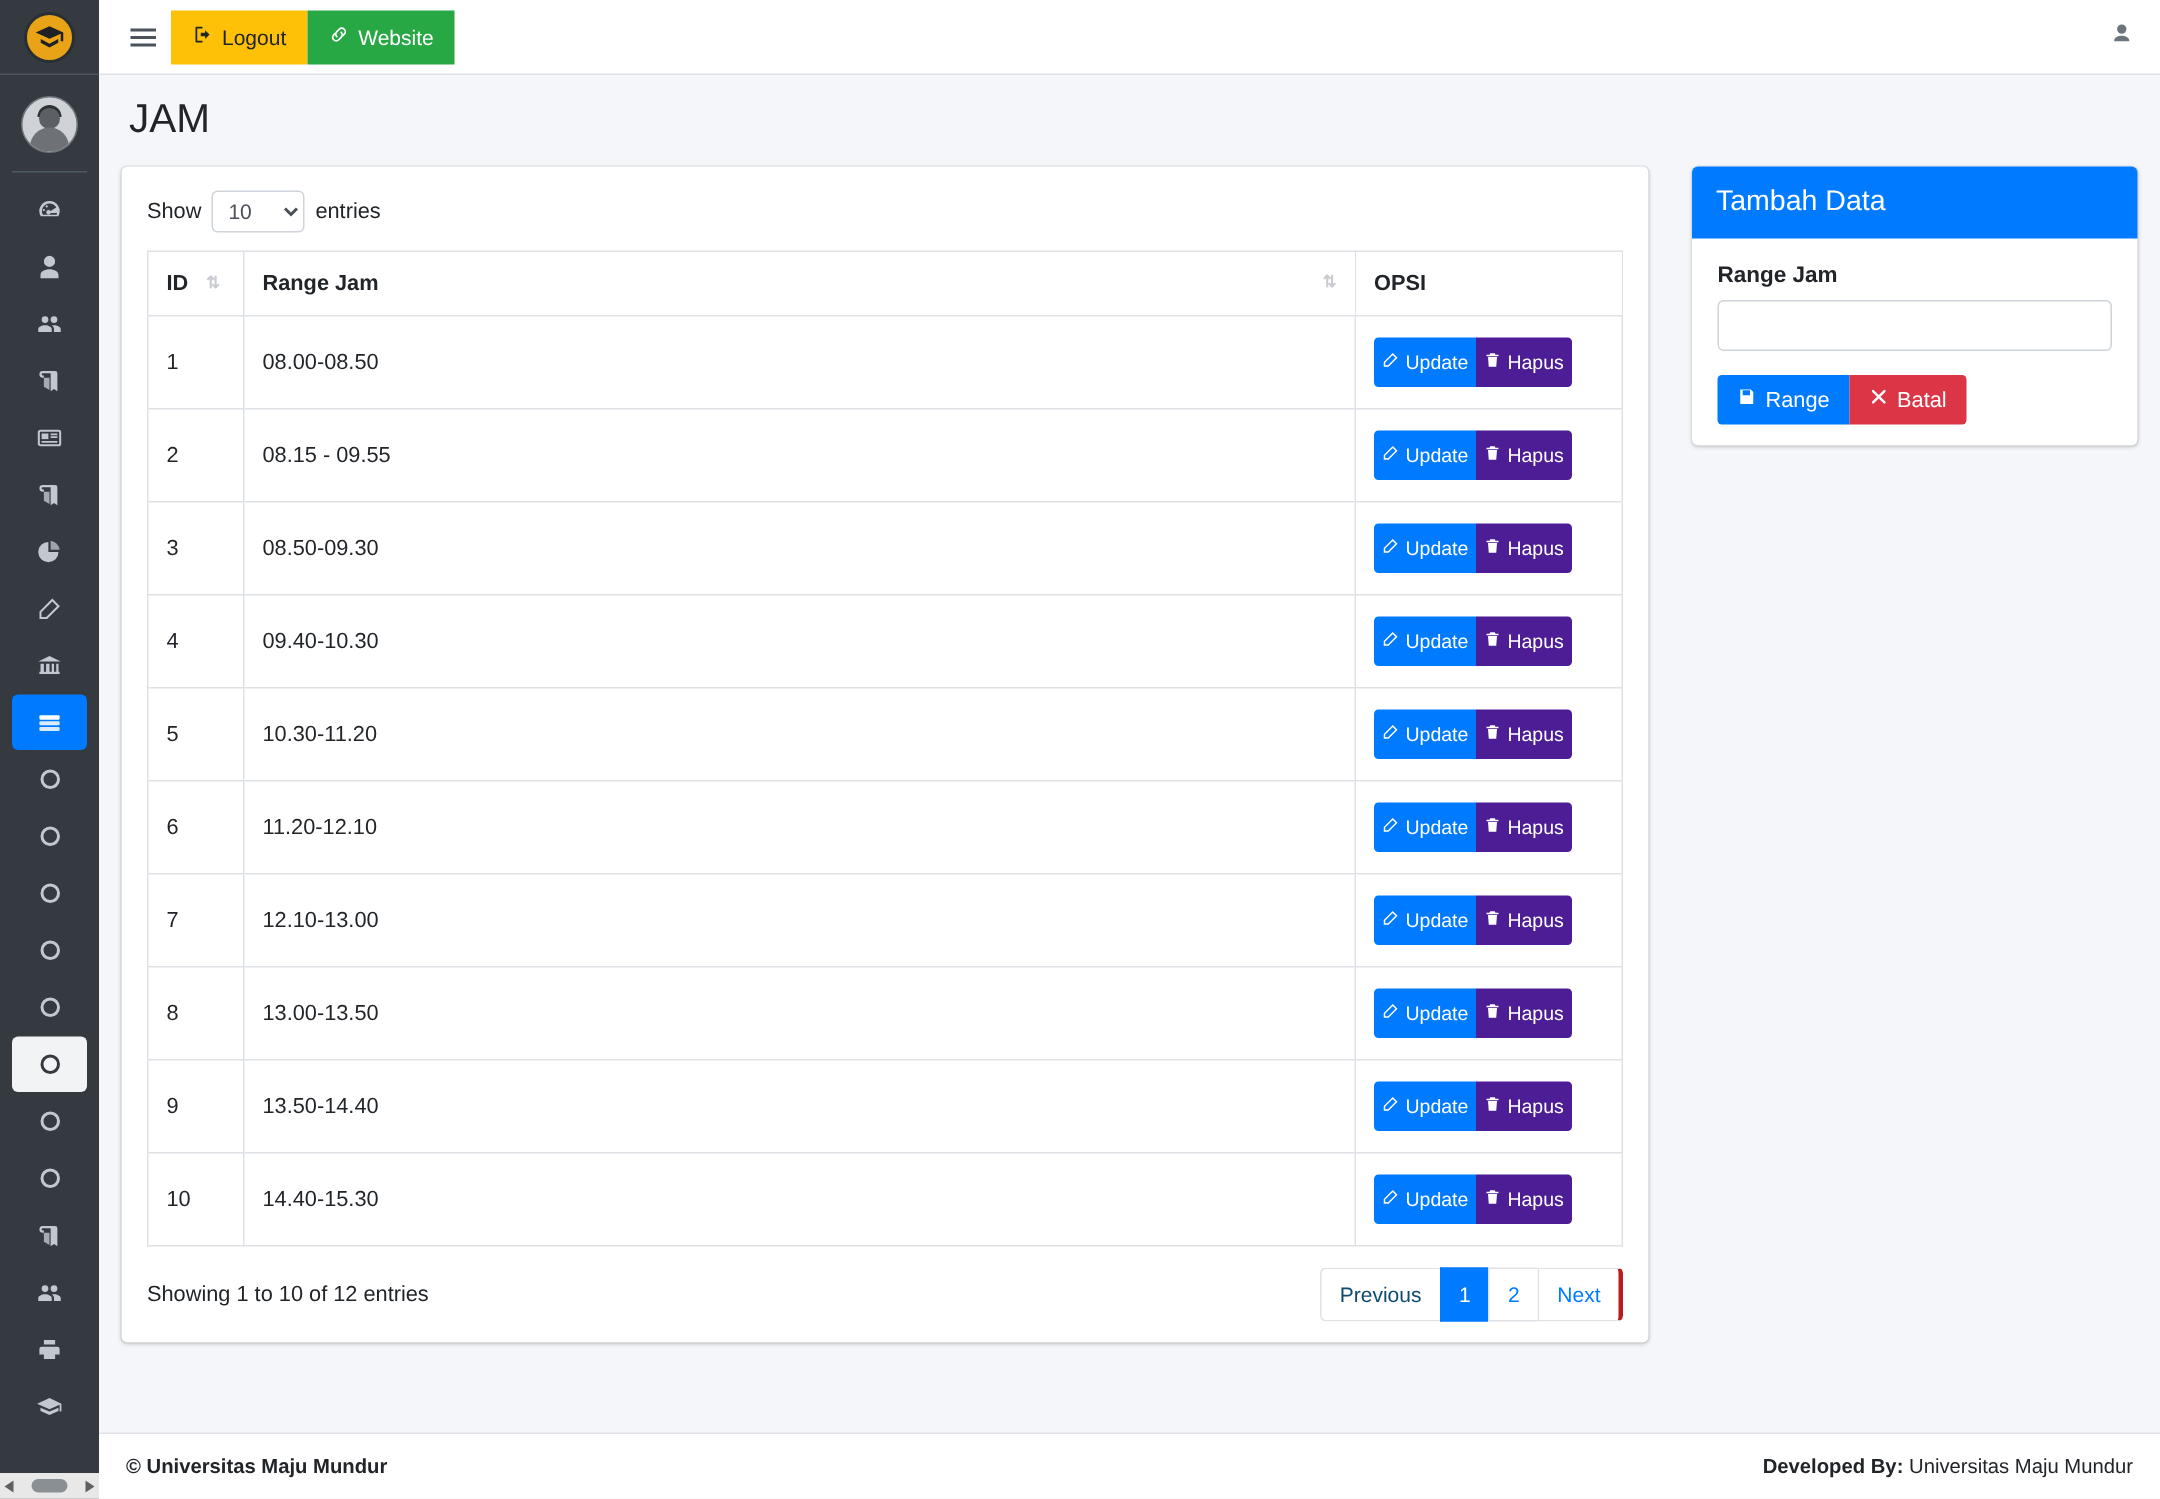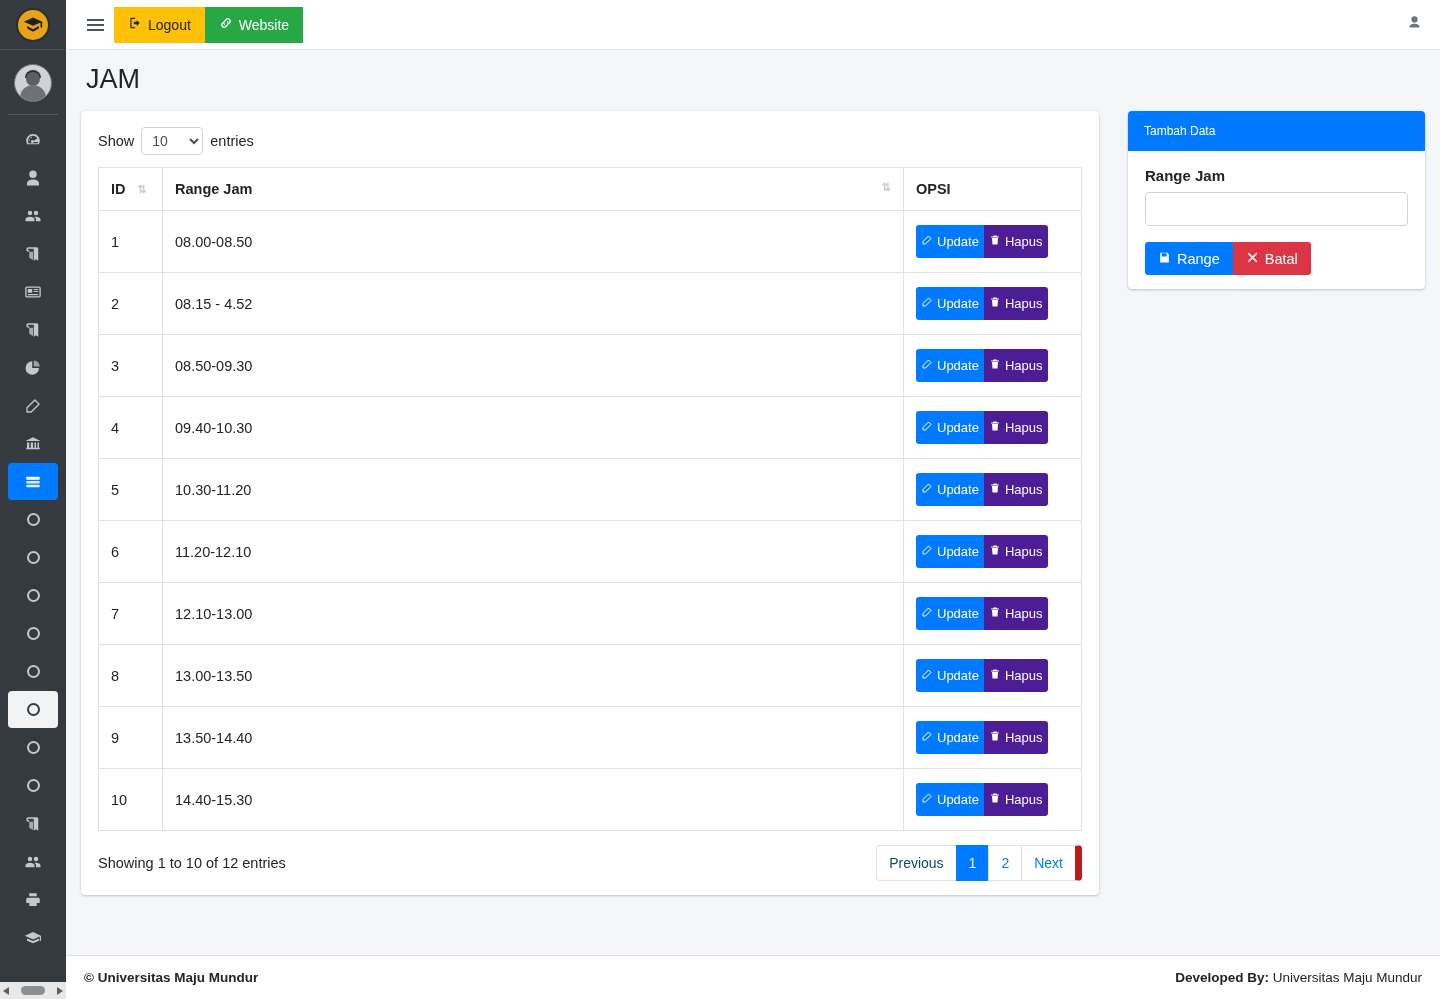--- a/index.html
+++ b/index.html
@@ -215,31 +215,31 @@
     margin-top: 14px;
   }
   .dt-info { font-size: 14.5px; color: #212529; }
   .pagination { display: inline-flex; }
   .page-link {
     min-width: 32px; height: 36px; padding: 0 12px;
     display: inline-flex; align-items: center; justify-content: center;
     border: 1px solid #dee2e6; border-right: none;
     font-size: 14px; color: #007bff; background: #fff; cursor: pointer;
   }
-  .page-link:last-child { border-right: 7px solid #b91c1c; border-radius: 0 4px 4px 0; }
+  .page-link:last-child { border-right: 3px solid #b91c1c; border-radius: 0 4px 4px 0; }
   .page-link:first-child { border-radius: 4px 0 0 4px; }
   .page-link.disabled { color: #0c4a6e; cursor: default; }
   .page-link.active { background: #007bff; border-color: #007bff; color: #fff; }
 
   
   .card-blue-header {
     background: #007bff; color: #fff;
     padding: 13px 16px;
     border-radius: 4px 4px 0 0;
-    font-size: 12px;
+    font-size: 19px;
   }
   .form-label { font-size: 15px; font-weight: bold; color: #212529; margin-bottom: 8px; display:block;}
   .form-control {
     width: 100%; height: 34px;
     border: 1px solid #ced4da; border-radius: 4px;
     padding: 4px 10px; font-size: 14px;
     font-family: "Liberation Sans", sans-serif;
   }
   .form-btns { margin-top: 16px; display: inline-flex; }
   .btn-form {
@@ -534,21 +534,21 @@
                       <button class="btn-act btn-hapus">
                         <span><svg viewBox="0 0 24 24" fill="currentColor">
                             <path d="M9 3h6l1 2h4v2H4V5h4l1-2zM6 8h12l-1 13H7L6 8z"></path>
                           </svg></span>
                         <span>Hapus</span>
                       </button>
                     </span></td>
                 </tr>
                 <tr>
                   <td class="col-id">2</td>
-                  <td>08.15 - 4.52</td>
+                  <td>08.15 - 09.55</td>
                   <td class="col-opsi"><span class="btn-group">
                       <button class="btn-act btn-update">
                         <span><svg viewBox="0 0 24 24" fill="none" stroke="currentColor" stroke-width="2">
                             <path d="M4 15v5h5L20 9l-5-5L4 15z"></path>
                           </svg></span>
                         <span>Update</span>
                       </button>
                       <button class="btn-act btn-hapus">
                         <span><svg viewBox="0 0 24 24" fill="currentColor">
                             <path d="M9 3h6l1 2h4v2H4V5h4l1-2zM6 8h12l-1 13H7L6 8z"></path>

